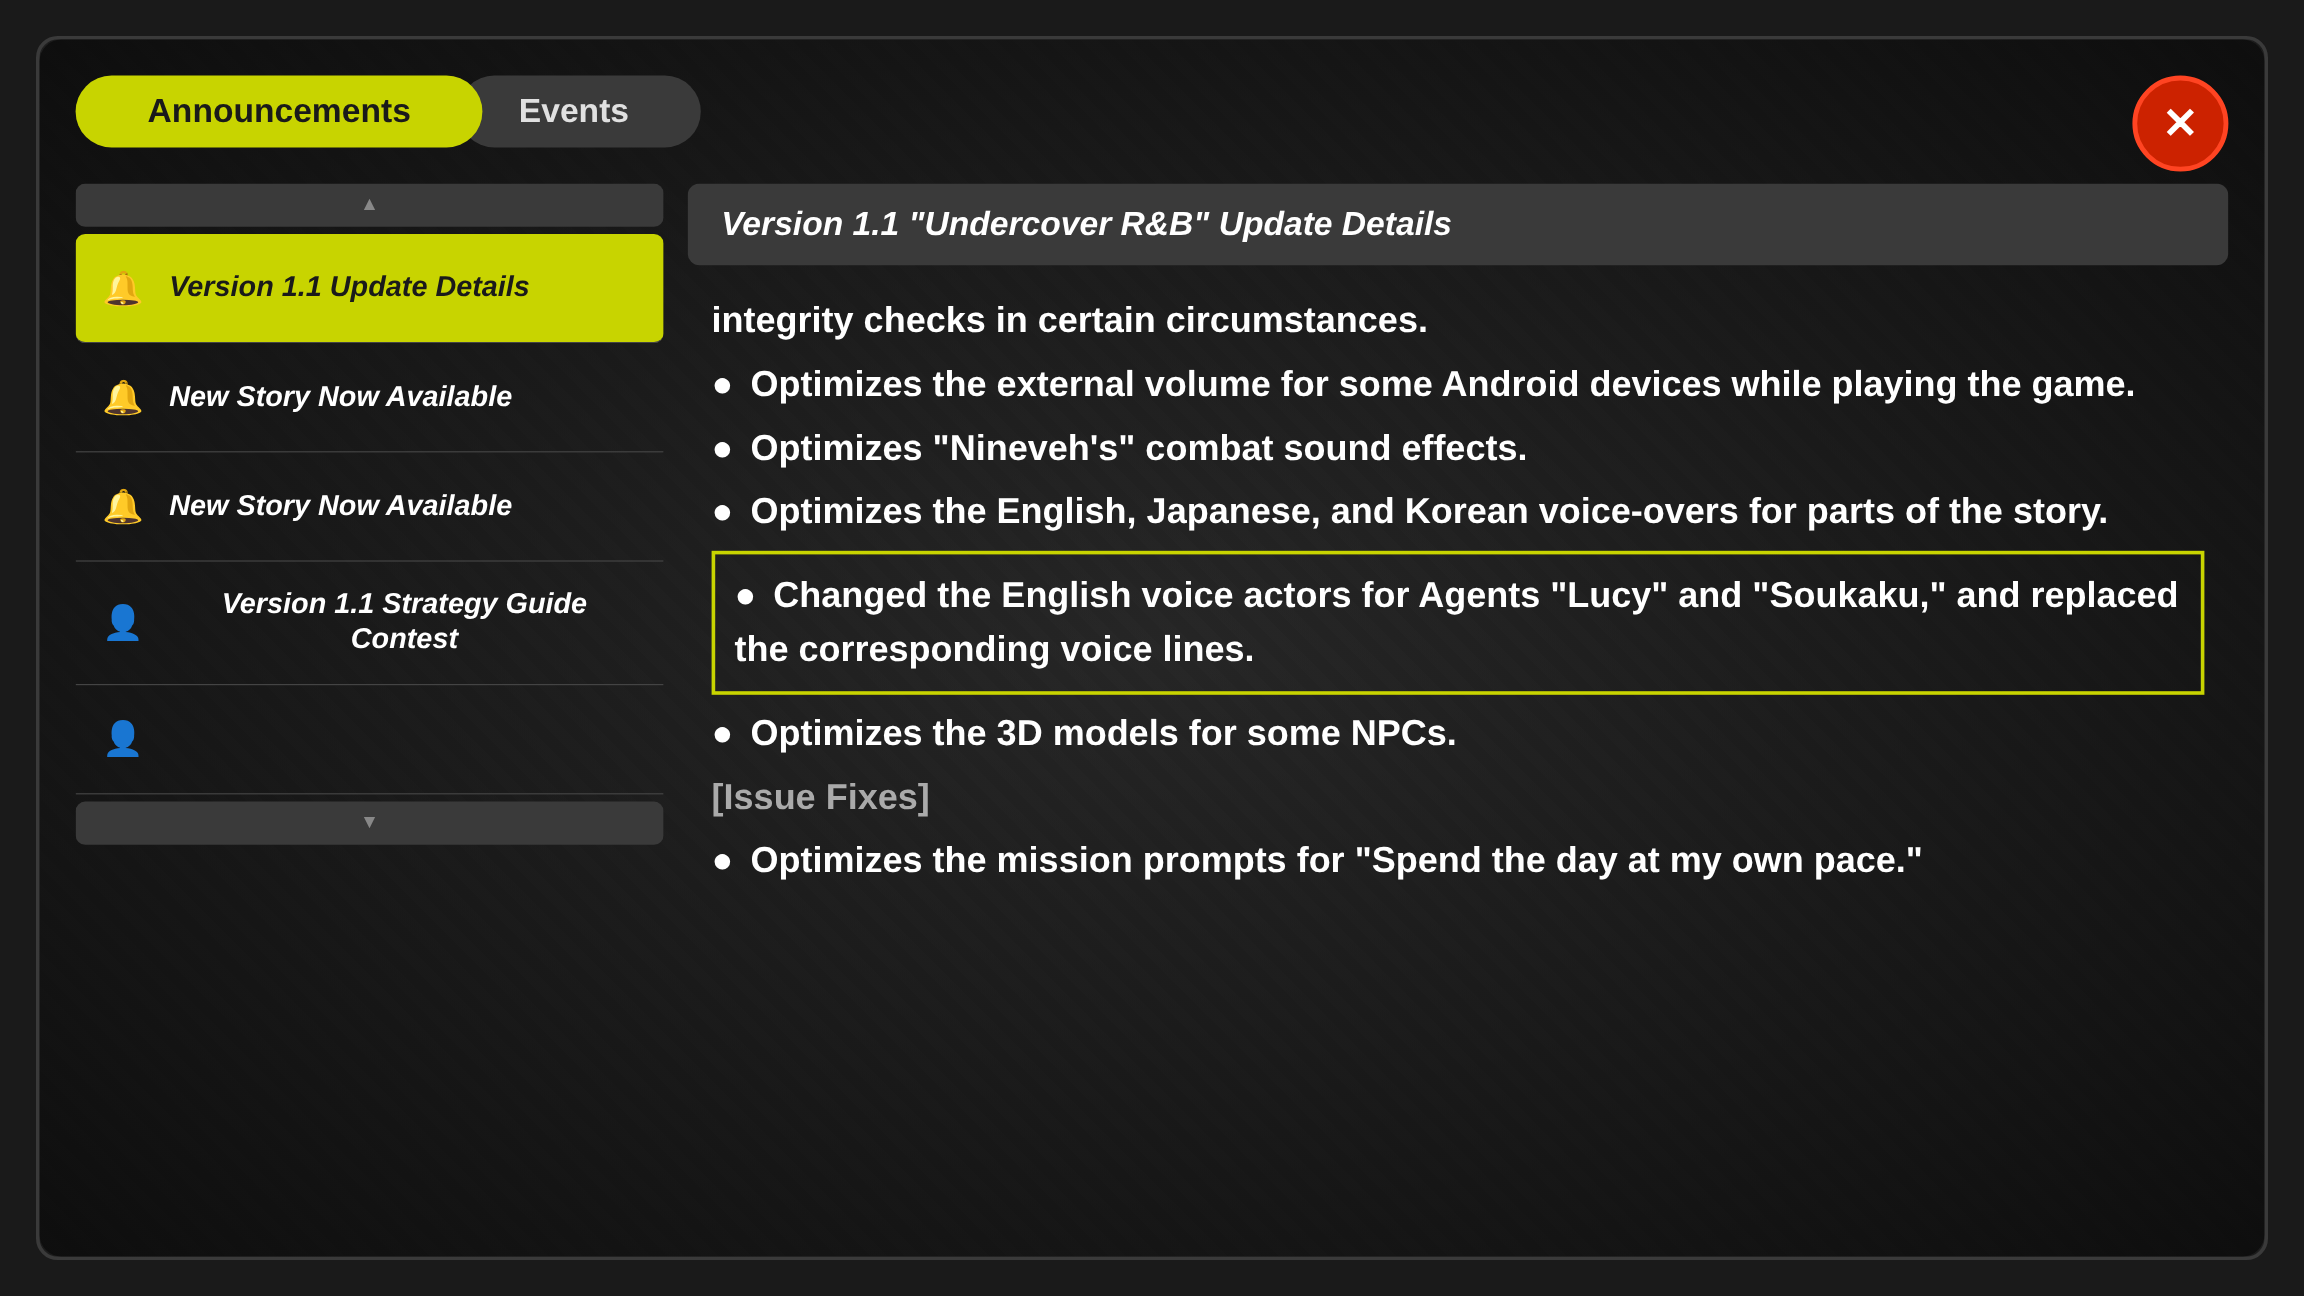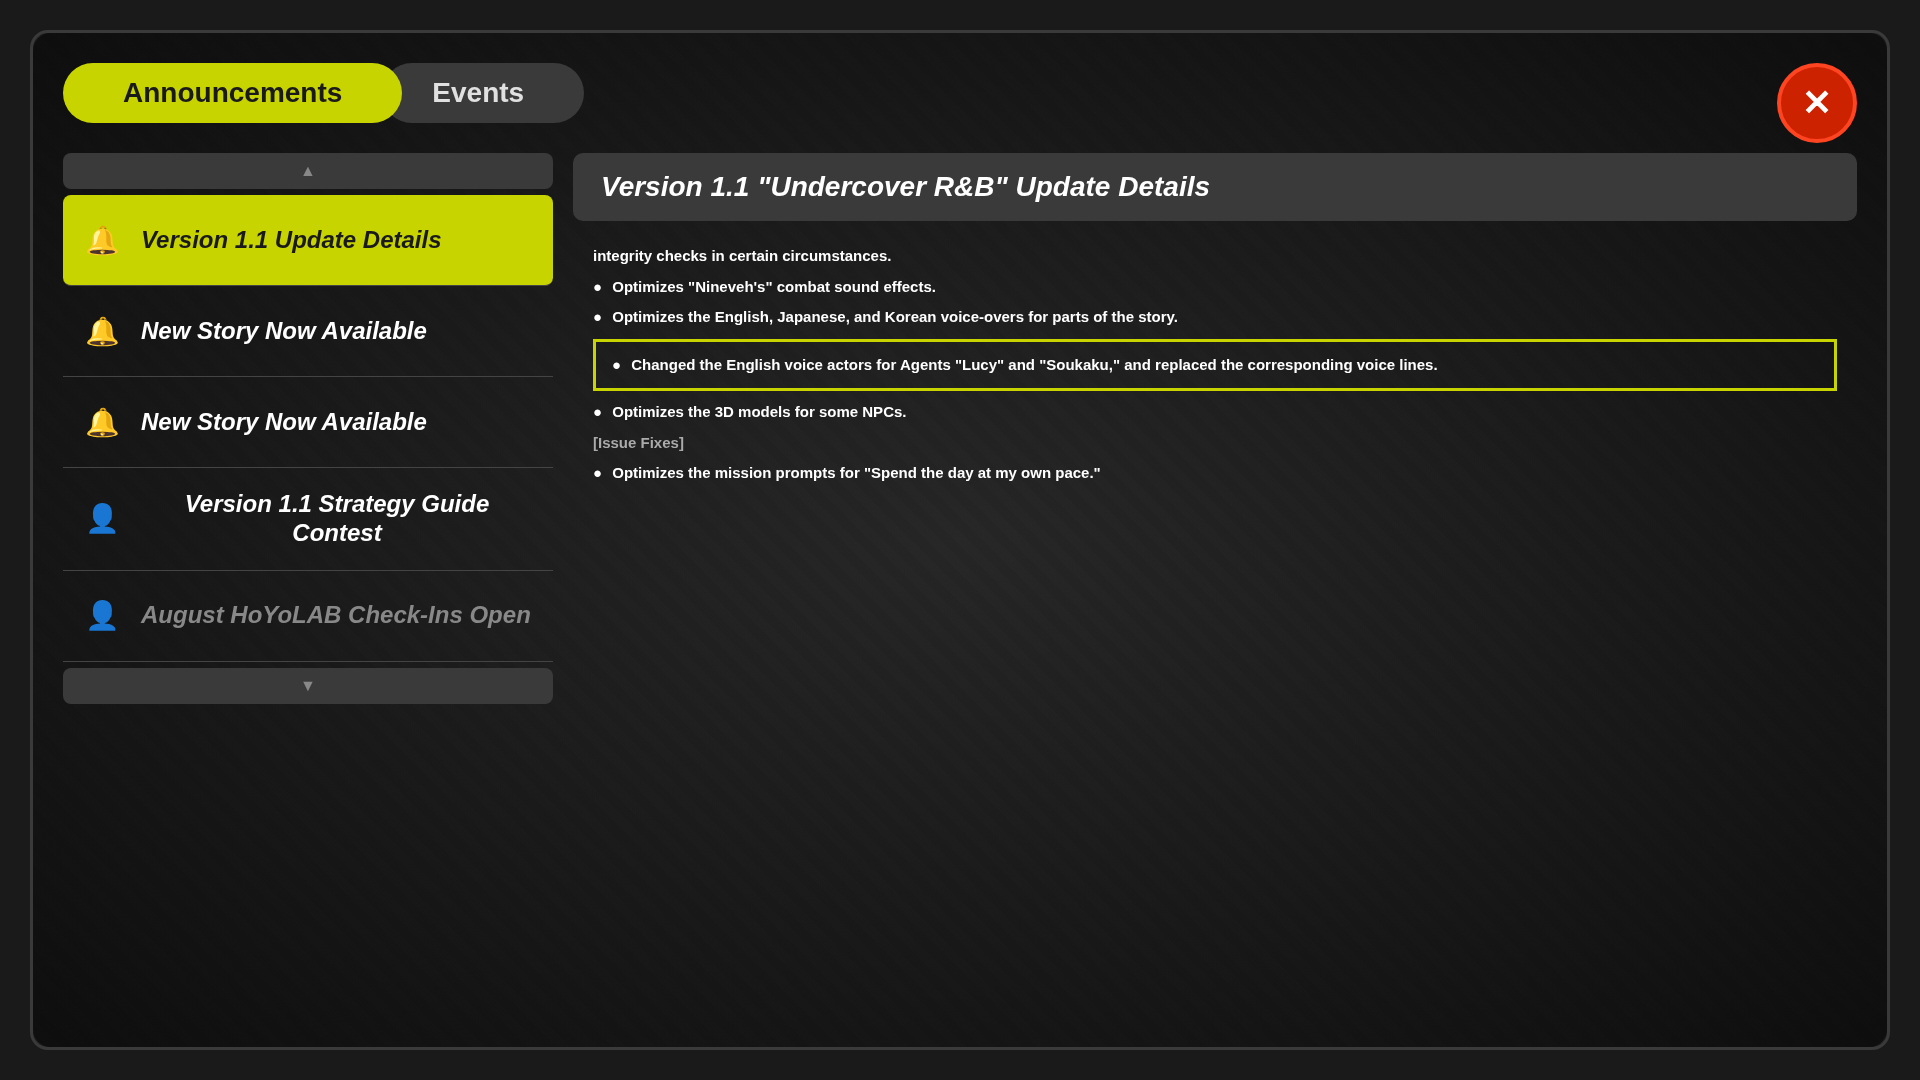--- a/index.html
+++ b/index.html
@@ -223,21 +223,21 @@
       font-weight: 900;
       color: #ffffff;
       font-style: italic;
     }
 
     .detail-content {
       flex: 1;
       overflow: hidden;
       padding: 10px 20px;
       color: #ffffff;
-      font-size: 15px;
+      font-size: 30px;
       font-weight: 700;
       line-height: 1.5;
     }
 
     .detail-content .text-block {
       margin-bottom: 8px;
     }
 
     .highlighted-block {
       border: 3px solid #c8d400;
@@ -304,38 +304,41 @@
         <div class="sidebar-icon">
           <span class="person-icon">👤</span>
         </div>
         <span class="item-label">Version 1.1 Strategy Guide Contest</span>
       </div>
 
       <div class="sidebar-item faded">
         <div class="sidebar-icon">
           <span class="person-icon" style="color:#888;">👤</span>
         </div>
-        <span class="item-label">August HoYoLAB Check-Ins Open</span>
       </div>
 
       <div class="scroll-indicator-bottom"></div>
     </div>
 
     <div class="detail-panel">
 
       <div class="detail-title-bar">
         <span class="detail-title">Version 1.1 "Undercover R&amp;B" Update Details</span>
       </div>
 
       <div class="detail-content">
 
         <div class="text-block">
           <span>integrity checks in certain circumstances.</span>
         </div>
 
+        <div class="text-block">
+          <span class="bullet">●</span>
+          <span>Optimizes the external volume for some Android devices while playing the game.</span>
+        </div>
 
         <div class="text-block">
           <span class="bullet">●</span>
           <span>Optimizes "Nineveh's" combat sound effects.</span>
         </div>
 
         <div class="text-block">
           <span class="bullet">●</span>
           <span>Optimizes the English, Japanese, and Korean voice-overs for parts of the story.</span>
         </div>

